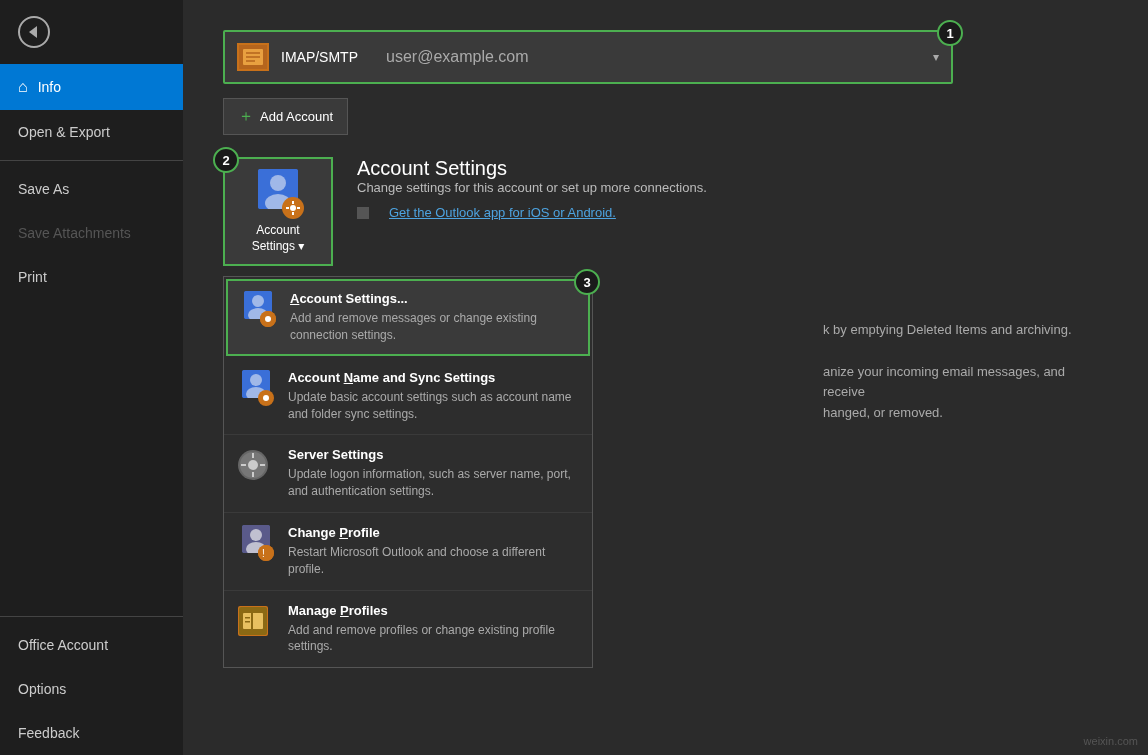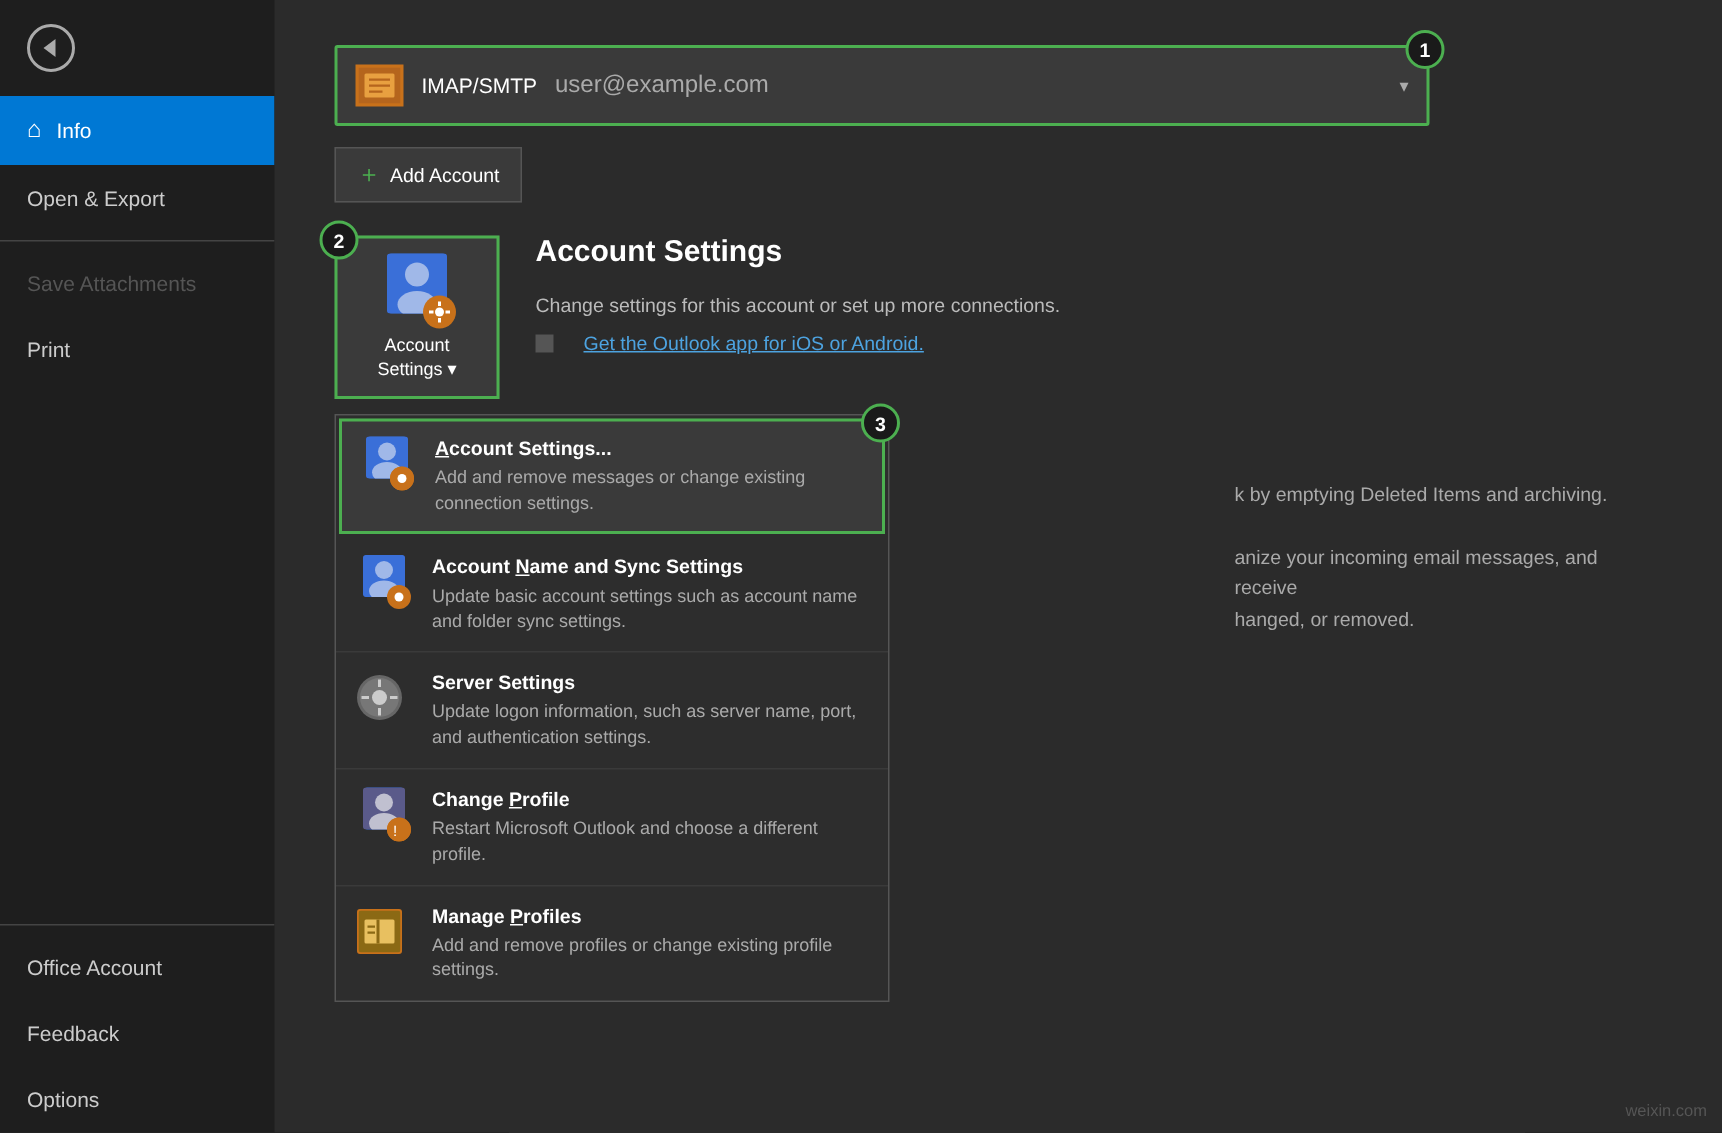--- a/index.html
+++ b/index.html
@@ -244,22 +244,22 @@
       align-items: center;
       justify-content: center;
     }
 
     .account-settings-info {
       flex: 1;
     }
 
     .account-settings-title {
       font-size: 20px;
-      font-weight: 700;
-      margin-bottom: 16px;
+      font-weight: 400;
+      margin-bottom: 0;
     }
 
     .account-settings-desc {
       font-size: 13px;
       color: #bbb;
       margin-bottom: 10px;
     }
 
     .account-settings-link {
       display: flex;
@@ -434,61 +434,64 @@
     <span class="home-icon">⌂</span>
     <span>Info</span>
   </div>
 
   <div class="sidebar-item">
     <span>Open &amp; Export</span>
   </div>
 
   <div class="sidebar-divider"></div>
 
+  <div class="sidebar-item">
+    <span>Save As</span>
+  </div>
 
   <div class="sidebar-item disabled">
     <span>Save Attachments</span>
   </div>
 
   <div class="sidebar-item">
     <span>Print</span>
   </div>
 
   <div class="sidebar-bottom">
     <div class="sidebar-divider"></div>
 
     <div class="sidebar-item">
       <span>Office Account</span>
     </div>
 
     <div class="sidebar-item">
+      <span>Options</span>
+    </div>
+
+    <div class="sidebar-item">
       <span>Feedback</span>
-    </div>
-
-    <div class="sidebar-item">
-      <span>Options</span>
     </div>
   </div>
 
 </div>
 
 <div class="main-content">
 
 
   <div class="account-selector">
     <div class="account-selector-icon">
       <svg width="28" height="24" viewBox="0 0 28 24">
         <rect x="0" y="0" width="28" height="24" fill="#b5651d"></rect>
         <rect x="4" y="4" width="20" height="16" fill="#e8a040" rx="1"></rect>
         <line x1="7" y1="8" x2="21" y2="8" stroke="#b5651d" stroke-width="1.5"></line>
         <line x1="7" y1="12" x2="21" y2="12" stroke="#b5651d" stroke-width="1.5"></line>
         <line x1="7" y1="16" x2="16" y2="16" stroke="#b5651d" stroke-width="1.5"></line>
       </svg>
     </div>
-    <div style="font-size:14px;color:#fff;margin-right:12px;">IMAP/SMTP</div>
+    <div style="font-size:14px;color:#fff;margin-right:28px;">IMAP/SMTP</div>
     <div style="font-size:16px;color:#aaa;">user@example.com</div>
     <div class="dropdown-arrow">▾</div>
     <div class="badge-circle">1</div>
   </div>
 
   <div style="margin-bottom: 20px;">
     <button class="add-account-btn">
       <span class="add-plus">＋</span>
       <span>Add Account</span>
     </button>

